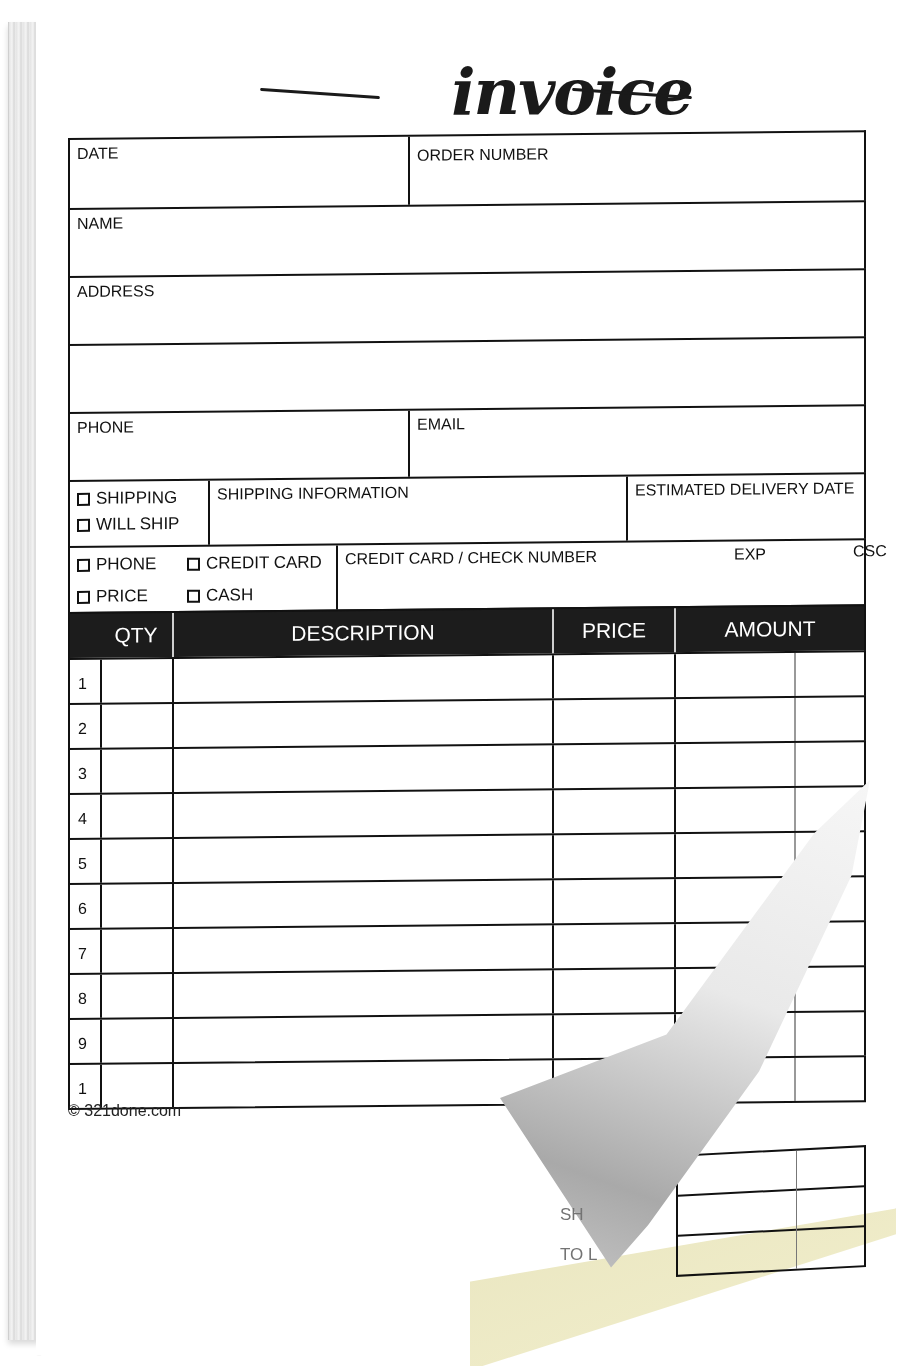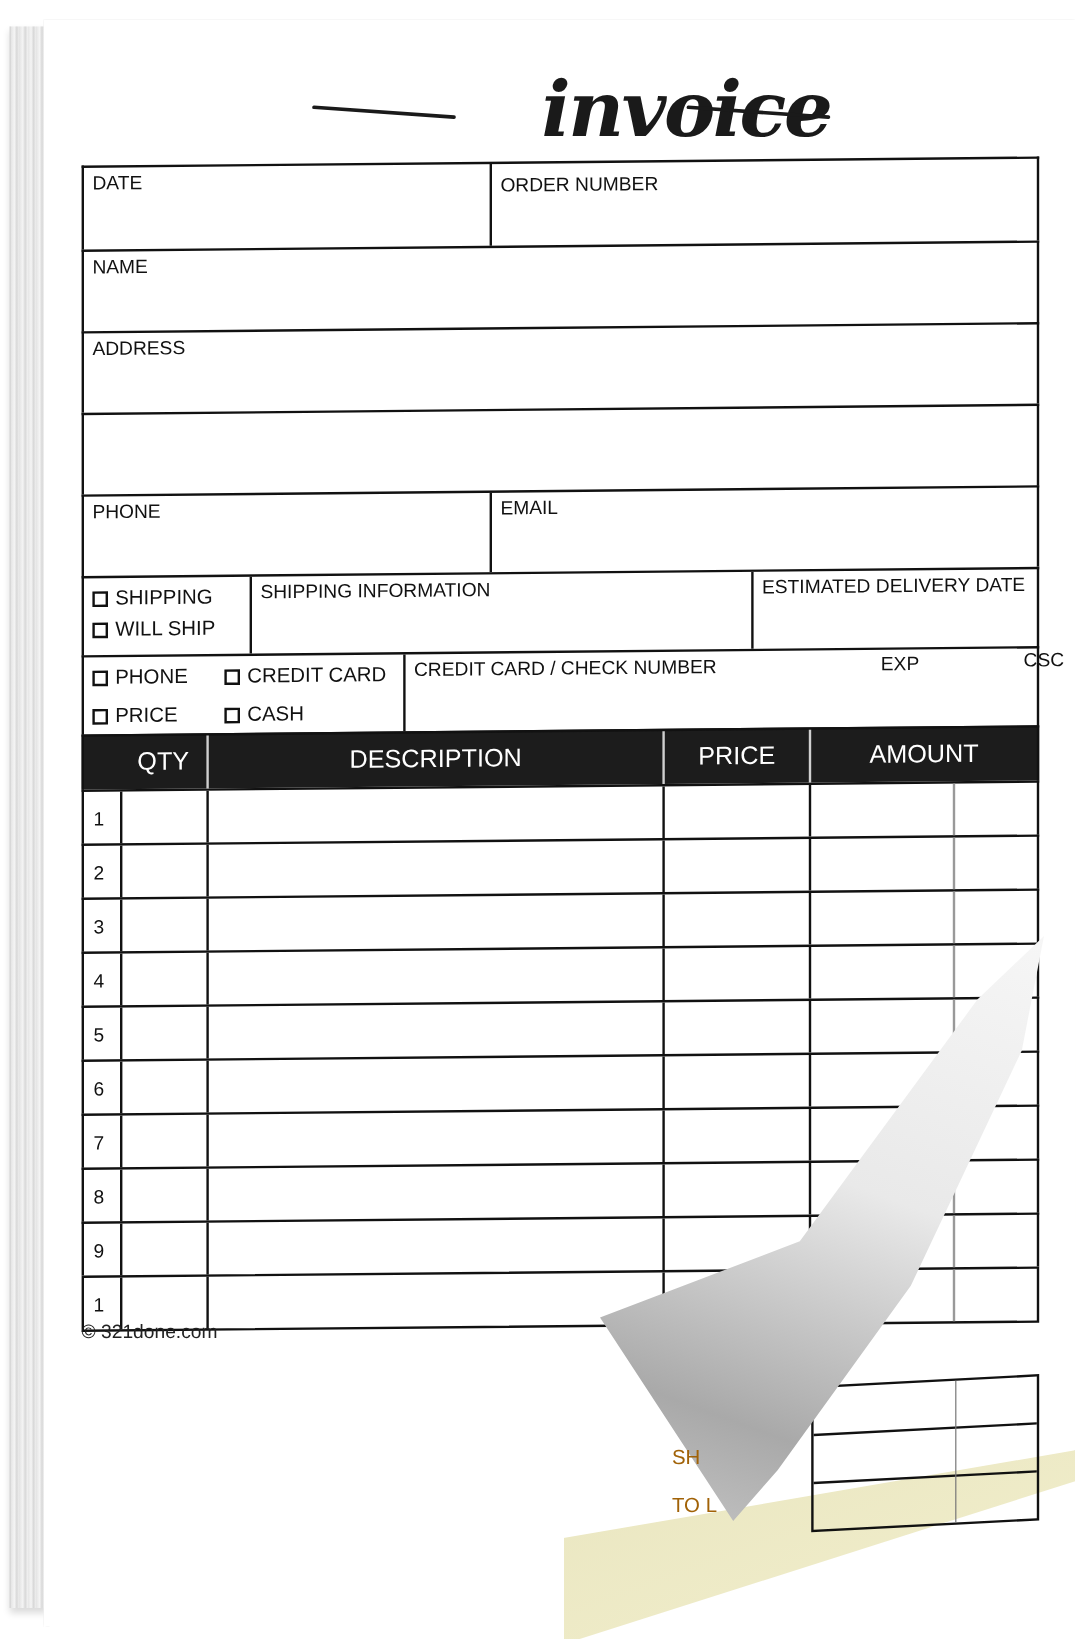--- a/index.html
+++ b/index.html
@@ -22,21 +22,21 @@
   .thead{display:flex;background:#1c1c1c;color:#fff;border:2px solid #111;border-bottom:none;height:44px;}
   .th{display:flex;align-items:center;justify-content:center;font-size:21px;box-sizing:border-box;}
   .th + .th{border-left:2px solid #cfcfcf;}
   .trow{display:flex;height:43px;border:2px solid #111;border-bottom:none;}
   .trow:last-child{border-bottom:2px solid #111;}
   .td{box-sizing:border-box;position:relative;}
   .td + .td{border-left:2px solid #111;}
   .num{font-size:16px;display:flex;align-items:flex-end;padding:0 0 10px 8px;}
   .cents{border-left:2px solid #999 !important;}
   .footer-note{position:absolute;left:68px;top:1102px;font-size:16px;color:#222;}
-  .summary{position:absolute;left:560px;top:1205px;font-size:17px;color:#a16207;}
+  .summary{position:absolute;left:560px;top:1205px;font-size:17px;color:#737373;}
   .summary div{margin-bottom:20px;}
   .sumbox{position:absolute;left:676px;top:1150px;width:190px;height:122px;border:2px solid #111;box-sizing:border-box;transform:skewY(-3deg);}
   .sumbox .line{position:absolute;left:0;right:0;height:2px;background:#111;}
   .sumbox .v{position:absolute;left:118px;top:0;bottom:0;width:1px;background:#777;}
 </style>
 </head>
 <body>
 
 <div class="pad-edge"></div>
 <div class="yellow"></div>

